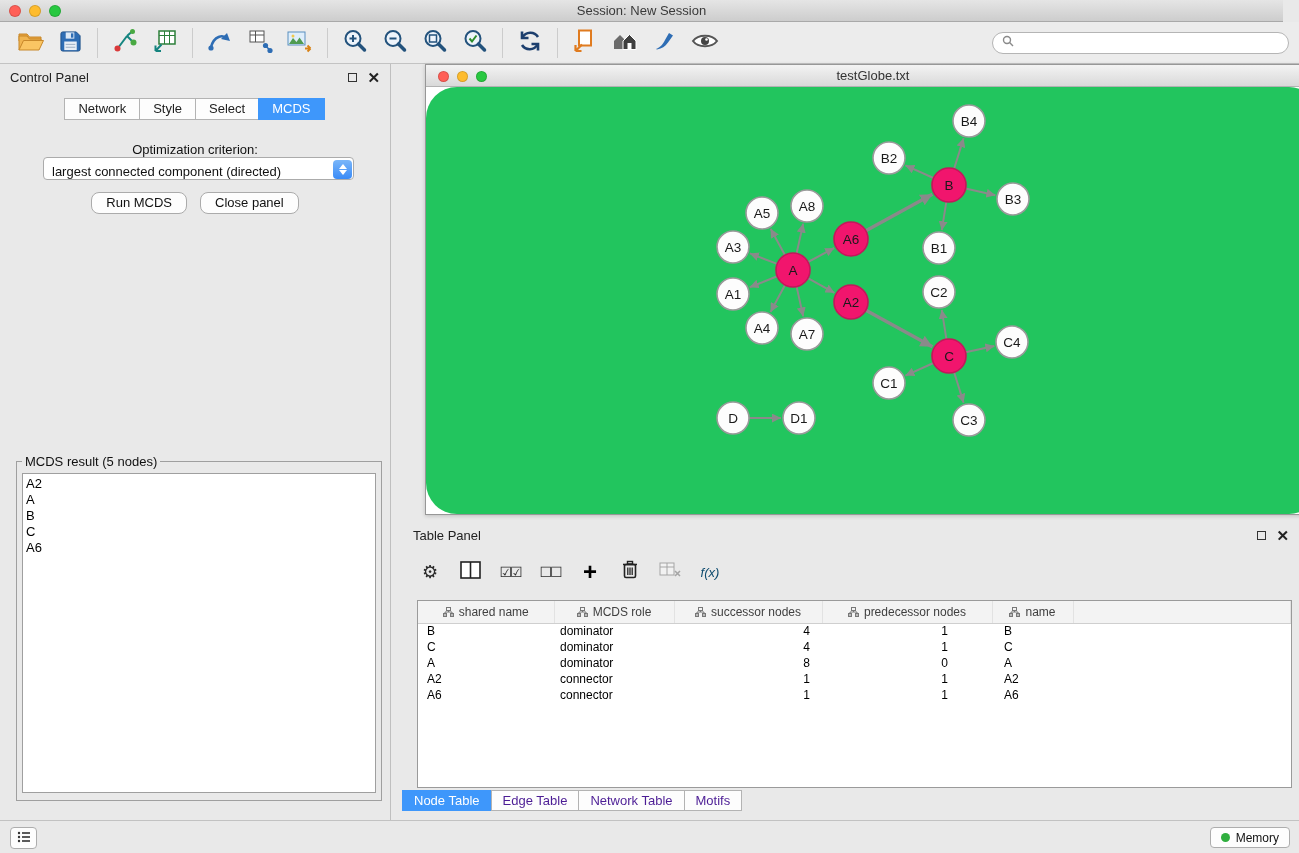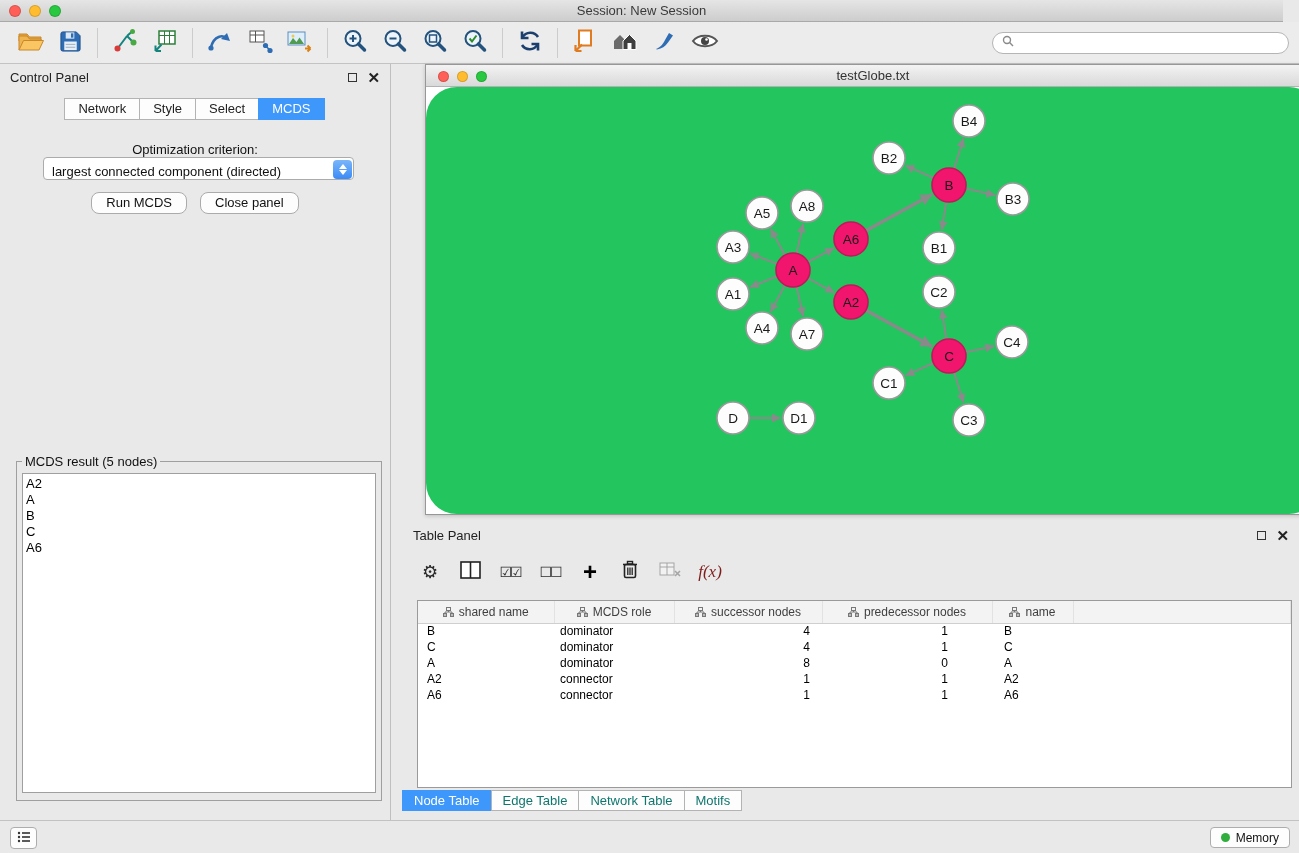--- a/index.html
+++ b/index.html
@@ -47,33 +47,33 @@
   .net-titlebar{height:22px;background:linear-gradient(#f3f3f3,#d9d9d9);border-bottom:1px solid #b2b2b2;text-align:center;line-height:21px;color:#333;position:relative;}
   .net-canvas{position:absolute;left:0;top:22px;right:0;bottom:0;background:#22c55e;border-radius:31px;}
   .grip{position:absolute;right:1px;bottom:1px;}
 
   
   .table-panel{position:absolute;left:403px;top:522px;width:896px;height:298px;background:#e9e9e9;}
   .tp-toolbar{position:absolute;left:14px;top:30px;height:40px;display:flex;align-items:center;gap:14px;}
   .tp-icon{min-width:26px;height:28px;display:flex;align-items:center;justify-content:center;font-size:18px;color:#2b2b2b;}
   .tp-icon.checks{font-size:14px;letter-spacing:-2px;}
   .tp-icon.plus{font-size:24px;font-weight:bold;color:#000;}
-  .tp-icon.fx{font-family:Liberation Serif, serif;font-style:italic;font-size:17px;color:#7f1d1d;}
+  .tp-icon.fx{font-family:Liberation Sans, sans-serif;font-style:italic;font-size:13px;color:#0c4a6e;}
   .tbl-wrap{position:absolute;left:14px;top:78px;width:875px;height:188px;background:#fff;border:1px solid #9a9a9a;overflow:hidden;}
   table{border-collapse:collapse;width:100%;table-layout:fixed;}
   th{background:#f3f3f3;border-bottom:1px solid #cfcfcf;border-right:1px solid #e2e2e2;font-weight:normal;font-size:12px;color:#404040;height:22px;white-space:nowrap;overflow:hidden;}
   th .col-ic{vertical-align:-1px;margin-right:5px;}
   td{font-size:12px;height:16px;color:#000;white-space:nowrap;overflow:hidden;}
   td.c0{padding-left:9px;}
   td.c1{padding-left:6px;}
   td.c2{text-align:right;padding-right:12px;}
   td.c3{text-align:right;padding-right:44px;}
   td.c4{padding-left:12px;}
   .bottom-tabs{position:absolute;left:0;right:0;top:268px;display:flex;justify-content:flex-start;}
-  .btab{height:21px;line-height:19px;padding:0 11px;background:#fdfdfd;border:1px solid #b3b3b3;margin-left:-1px;color:#0f766e;}
+  .btab{height:21px;line-height:19px;padding:0 11px;background:#fdfdfd;border:1px solid #b3b3b3;margin-left:-1px;color:#4c1d95;}
   .btab.active{background:#3e97fb;border-color:#3e97fb;color:#fff;}
 
   
   .statusbar{position:absolute;left:0;bottom:0;right:0;height:33px;background:#e9e9e9;border-top:1px solid #c2c2c2;}
   .sb-left{position:absolute;left:10px;top:6px;width:27px;height:22px;background:#fdfdfd;border:1px solid #adadad;border-radius:4px;display:flex;align-items:center;justify-content:center;}
   .sb-mem{position:absolute;right:9px;top:6px;height:21px;background:#fdfdfd;border:1px solid #adadad;border-radius:4px;display:flex;align-items:center;gap:6px;padding:0 10px;font-size:12px;color:#111;}
   .mem-dot{width:9px;height:9px;border-radius:50%;background:#2fae3e;}
 </style>
 </head>
 <body>

